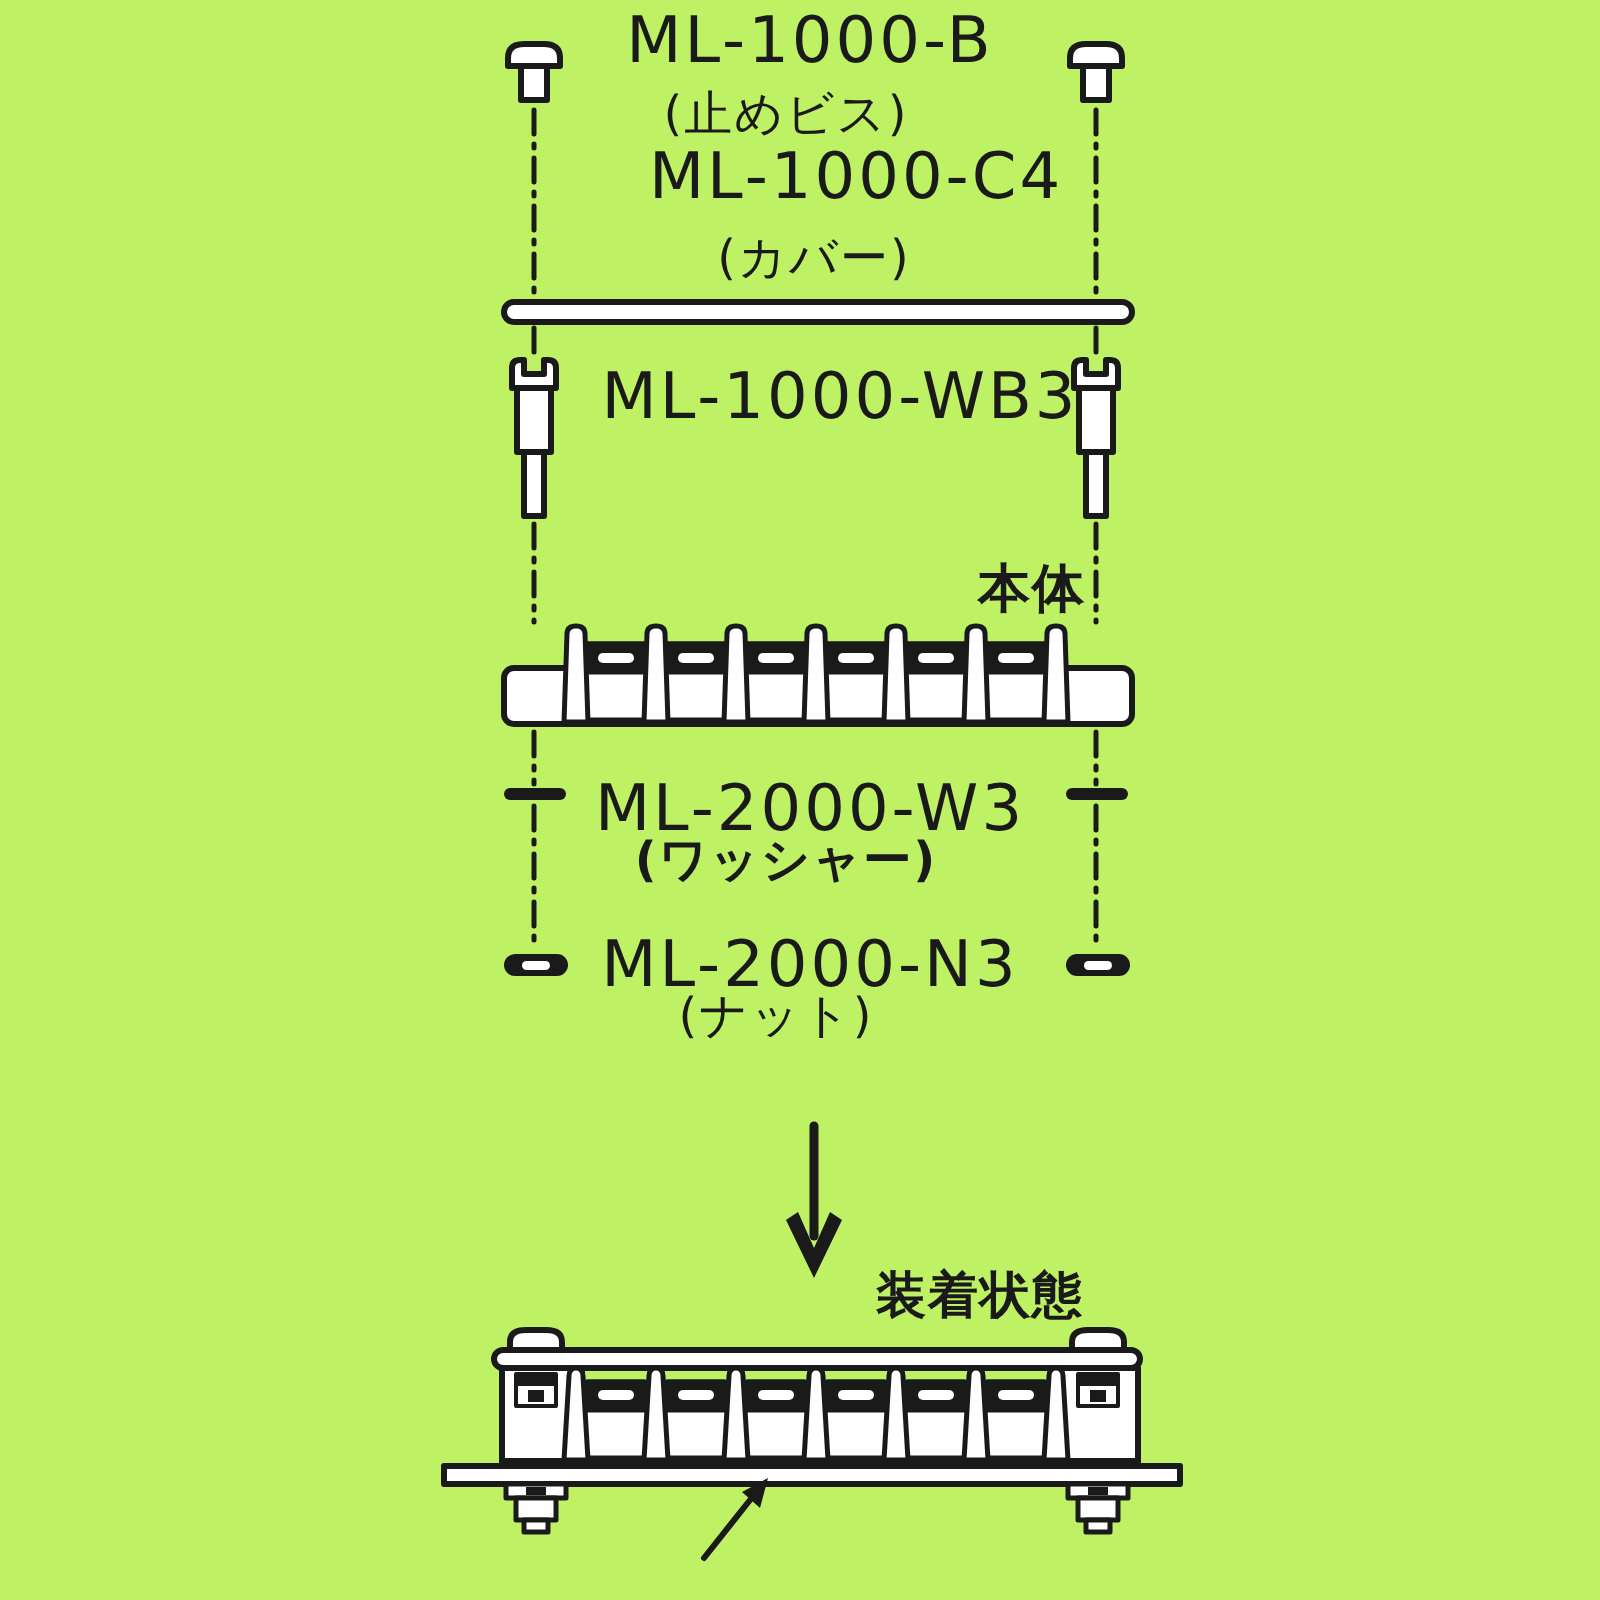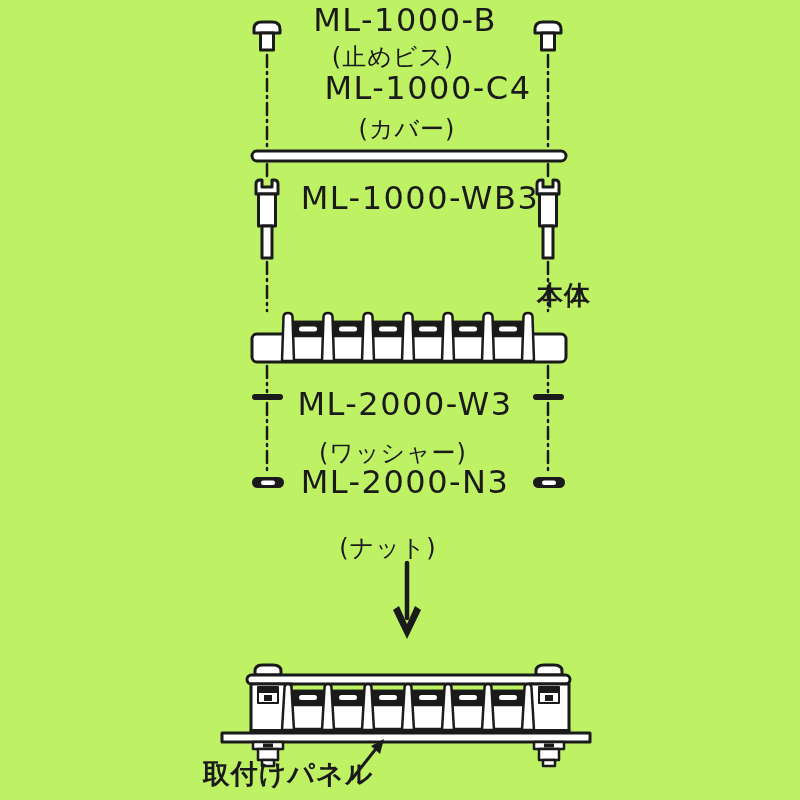--- a/index.html
+++ b/index.html
@@ -209,24 +209,24 @@
   </svg>
 
   <div class="lbl part-code" style="left:405px;top:4px;">ML-1000-B</div>
   <div class="lbl part-name" style="left:393px;top:45px;">(止めビス)</div>
 
   <div class="lbl part-code" style="left:405px;top:72px;margin-left:23px;">ML-1000-C4</div>
   <div class="lbl part-name" style="left:407px;top:117px;">(カバー)</div>
 
   <div class="lbl part-code" style="left:420px;top:182px;">ML-1000-WB3</div>
 
-  <div class="lbl part-name jp-bold" style="left:516px;top:282px;font-size:26px;margin-left:48px;">本体</div>
+  <div class="lbl part-name jp-bold" style="left:516px;top:282px;font-size:26px;">本体</div>
 
   <div class="lbl part-code" style="left:405px;top:388px;">ML-2000-W3</div>
-  <div class="lbl part-name" style="left:393px;top:441px;">(ワッシャー)</div>
+  <div class="lbl part-name" style="left:393px;top:418px;font-weight:bold;">(ワッシャー)</div>
 
   <div class="lbl part-code" style="left:405px;top:466px;">ML-2000-N3</div>
-  <div class="lbl part-name" style="left:388px;top:496px;margin-top:40px;">(ナット)</div>
-
-
-  <div class="lbl part-name jp-bold" style="left:288px;top:760px;font-size:27px;">取付けパネル</div>
+  <div class="lbl part-name" style="left:388px;top:496px;">(ナット)</div>
+
+  <div class="lbl part-name jp-bold" style="left:490px;top:635px;font-size:25px;">装着状態</div>
+
 
 </div>
 
 </body></html>

